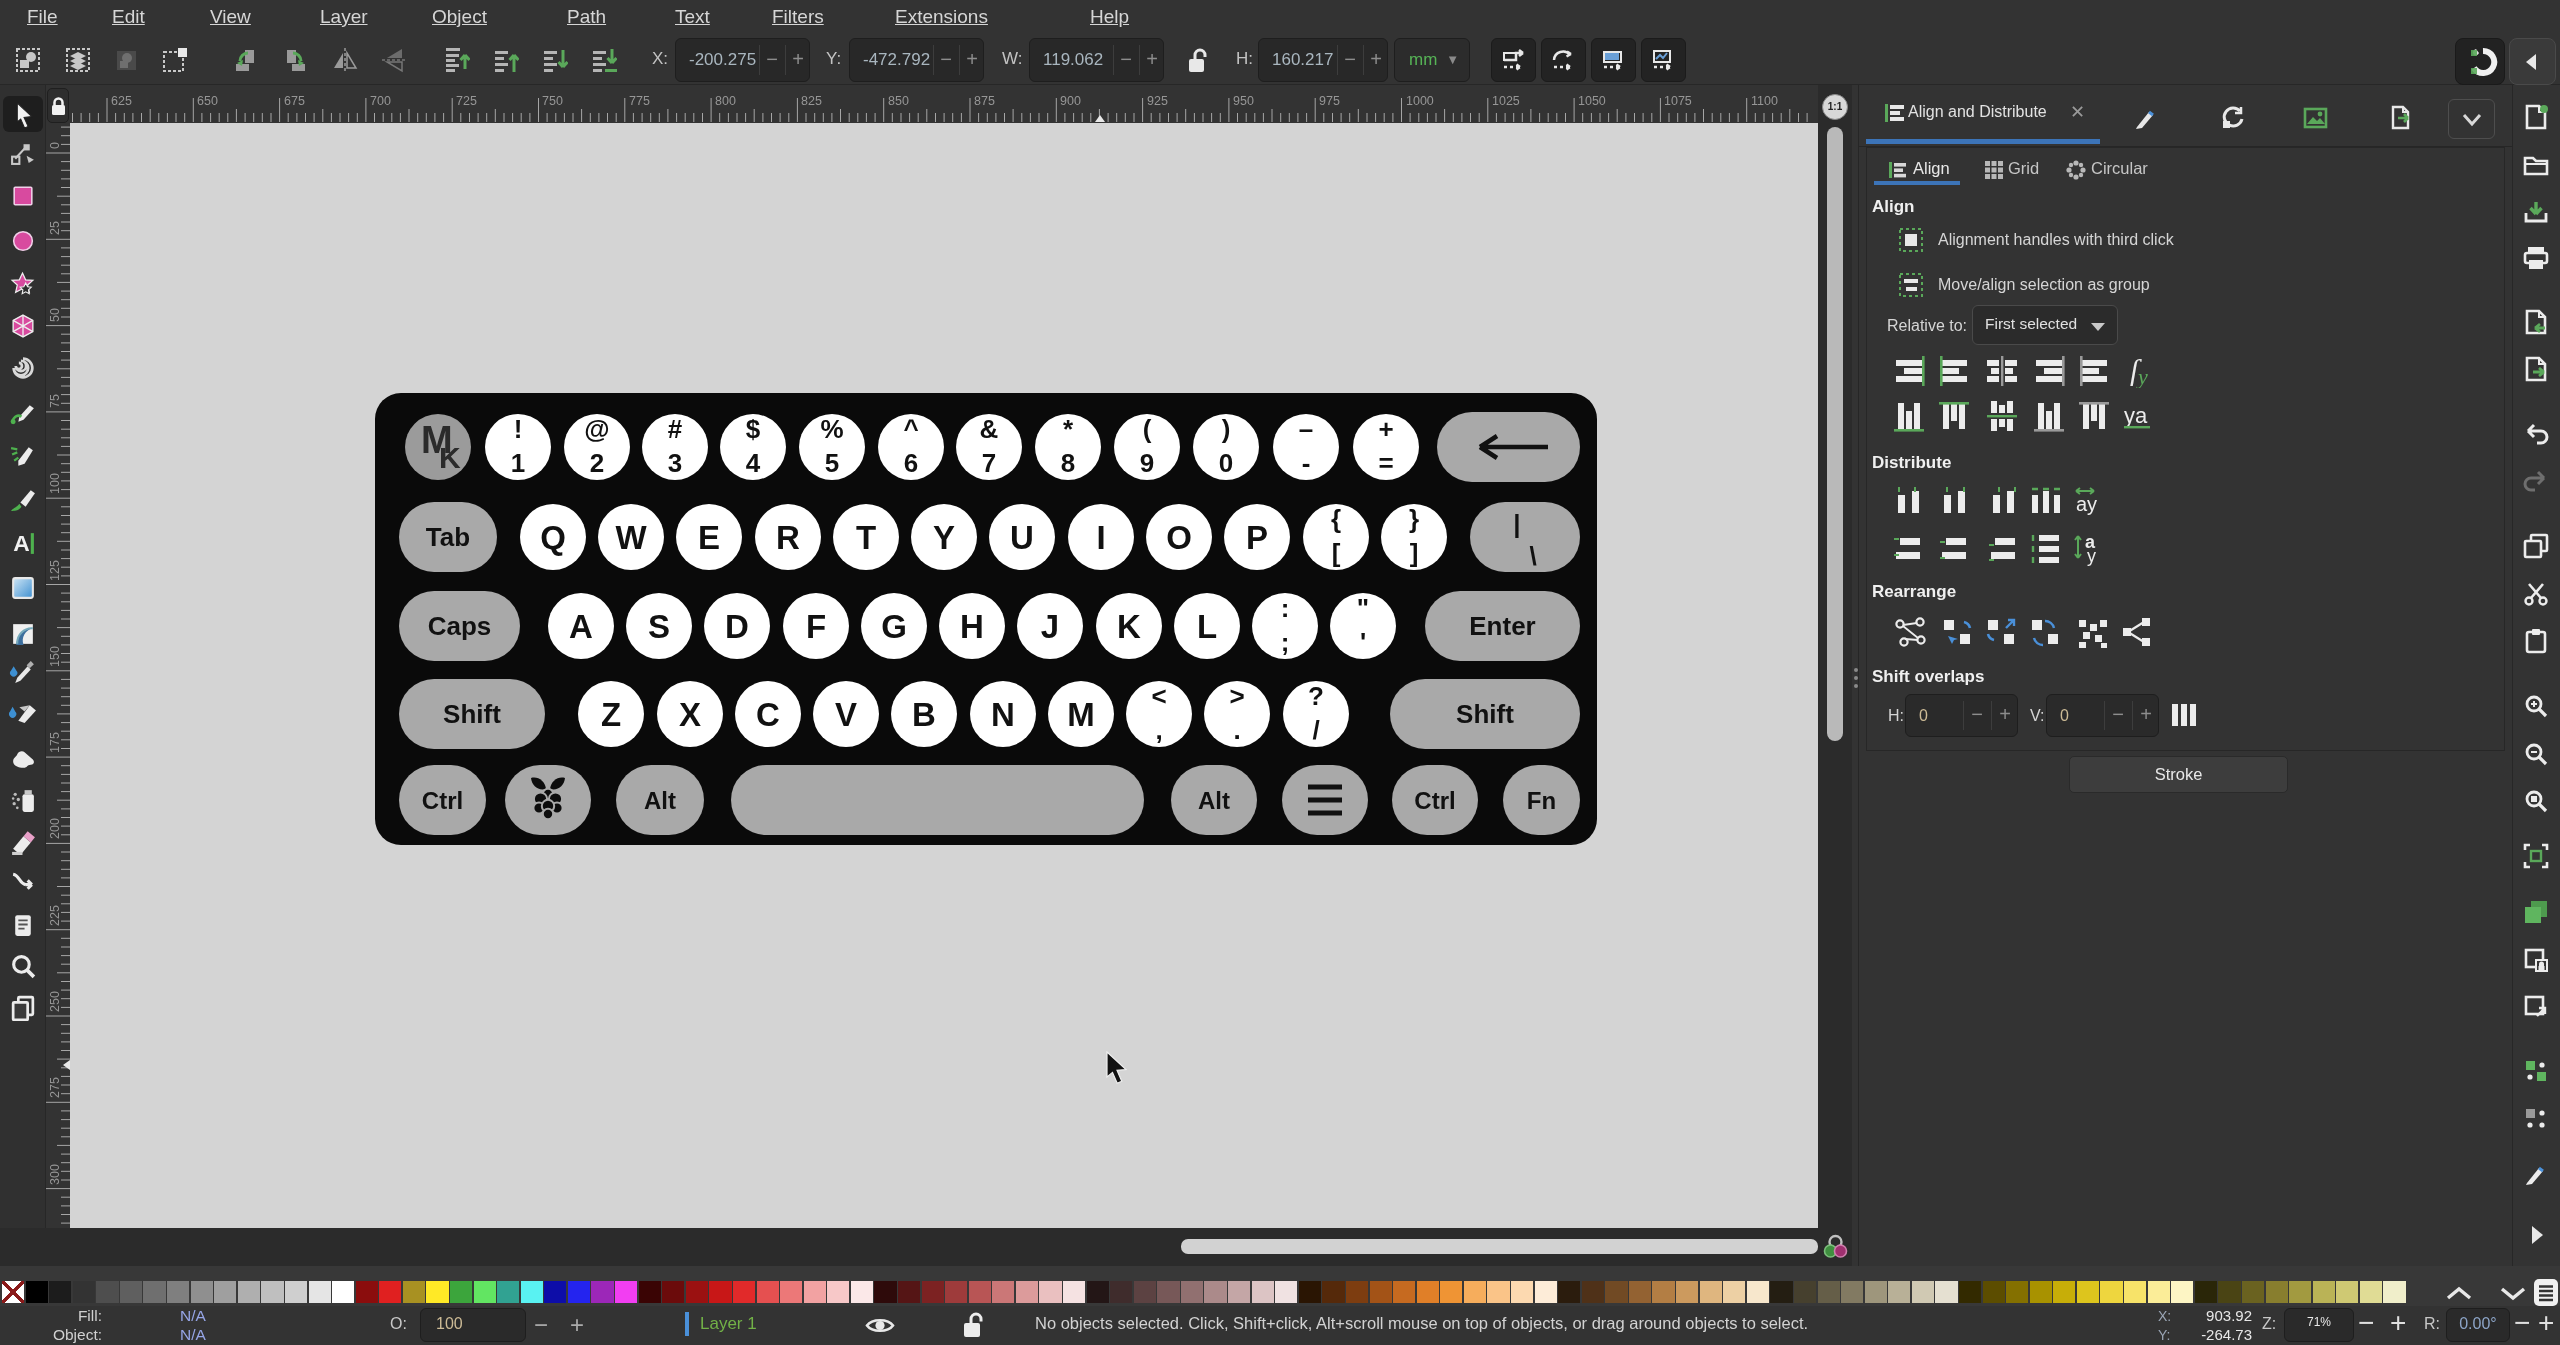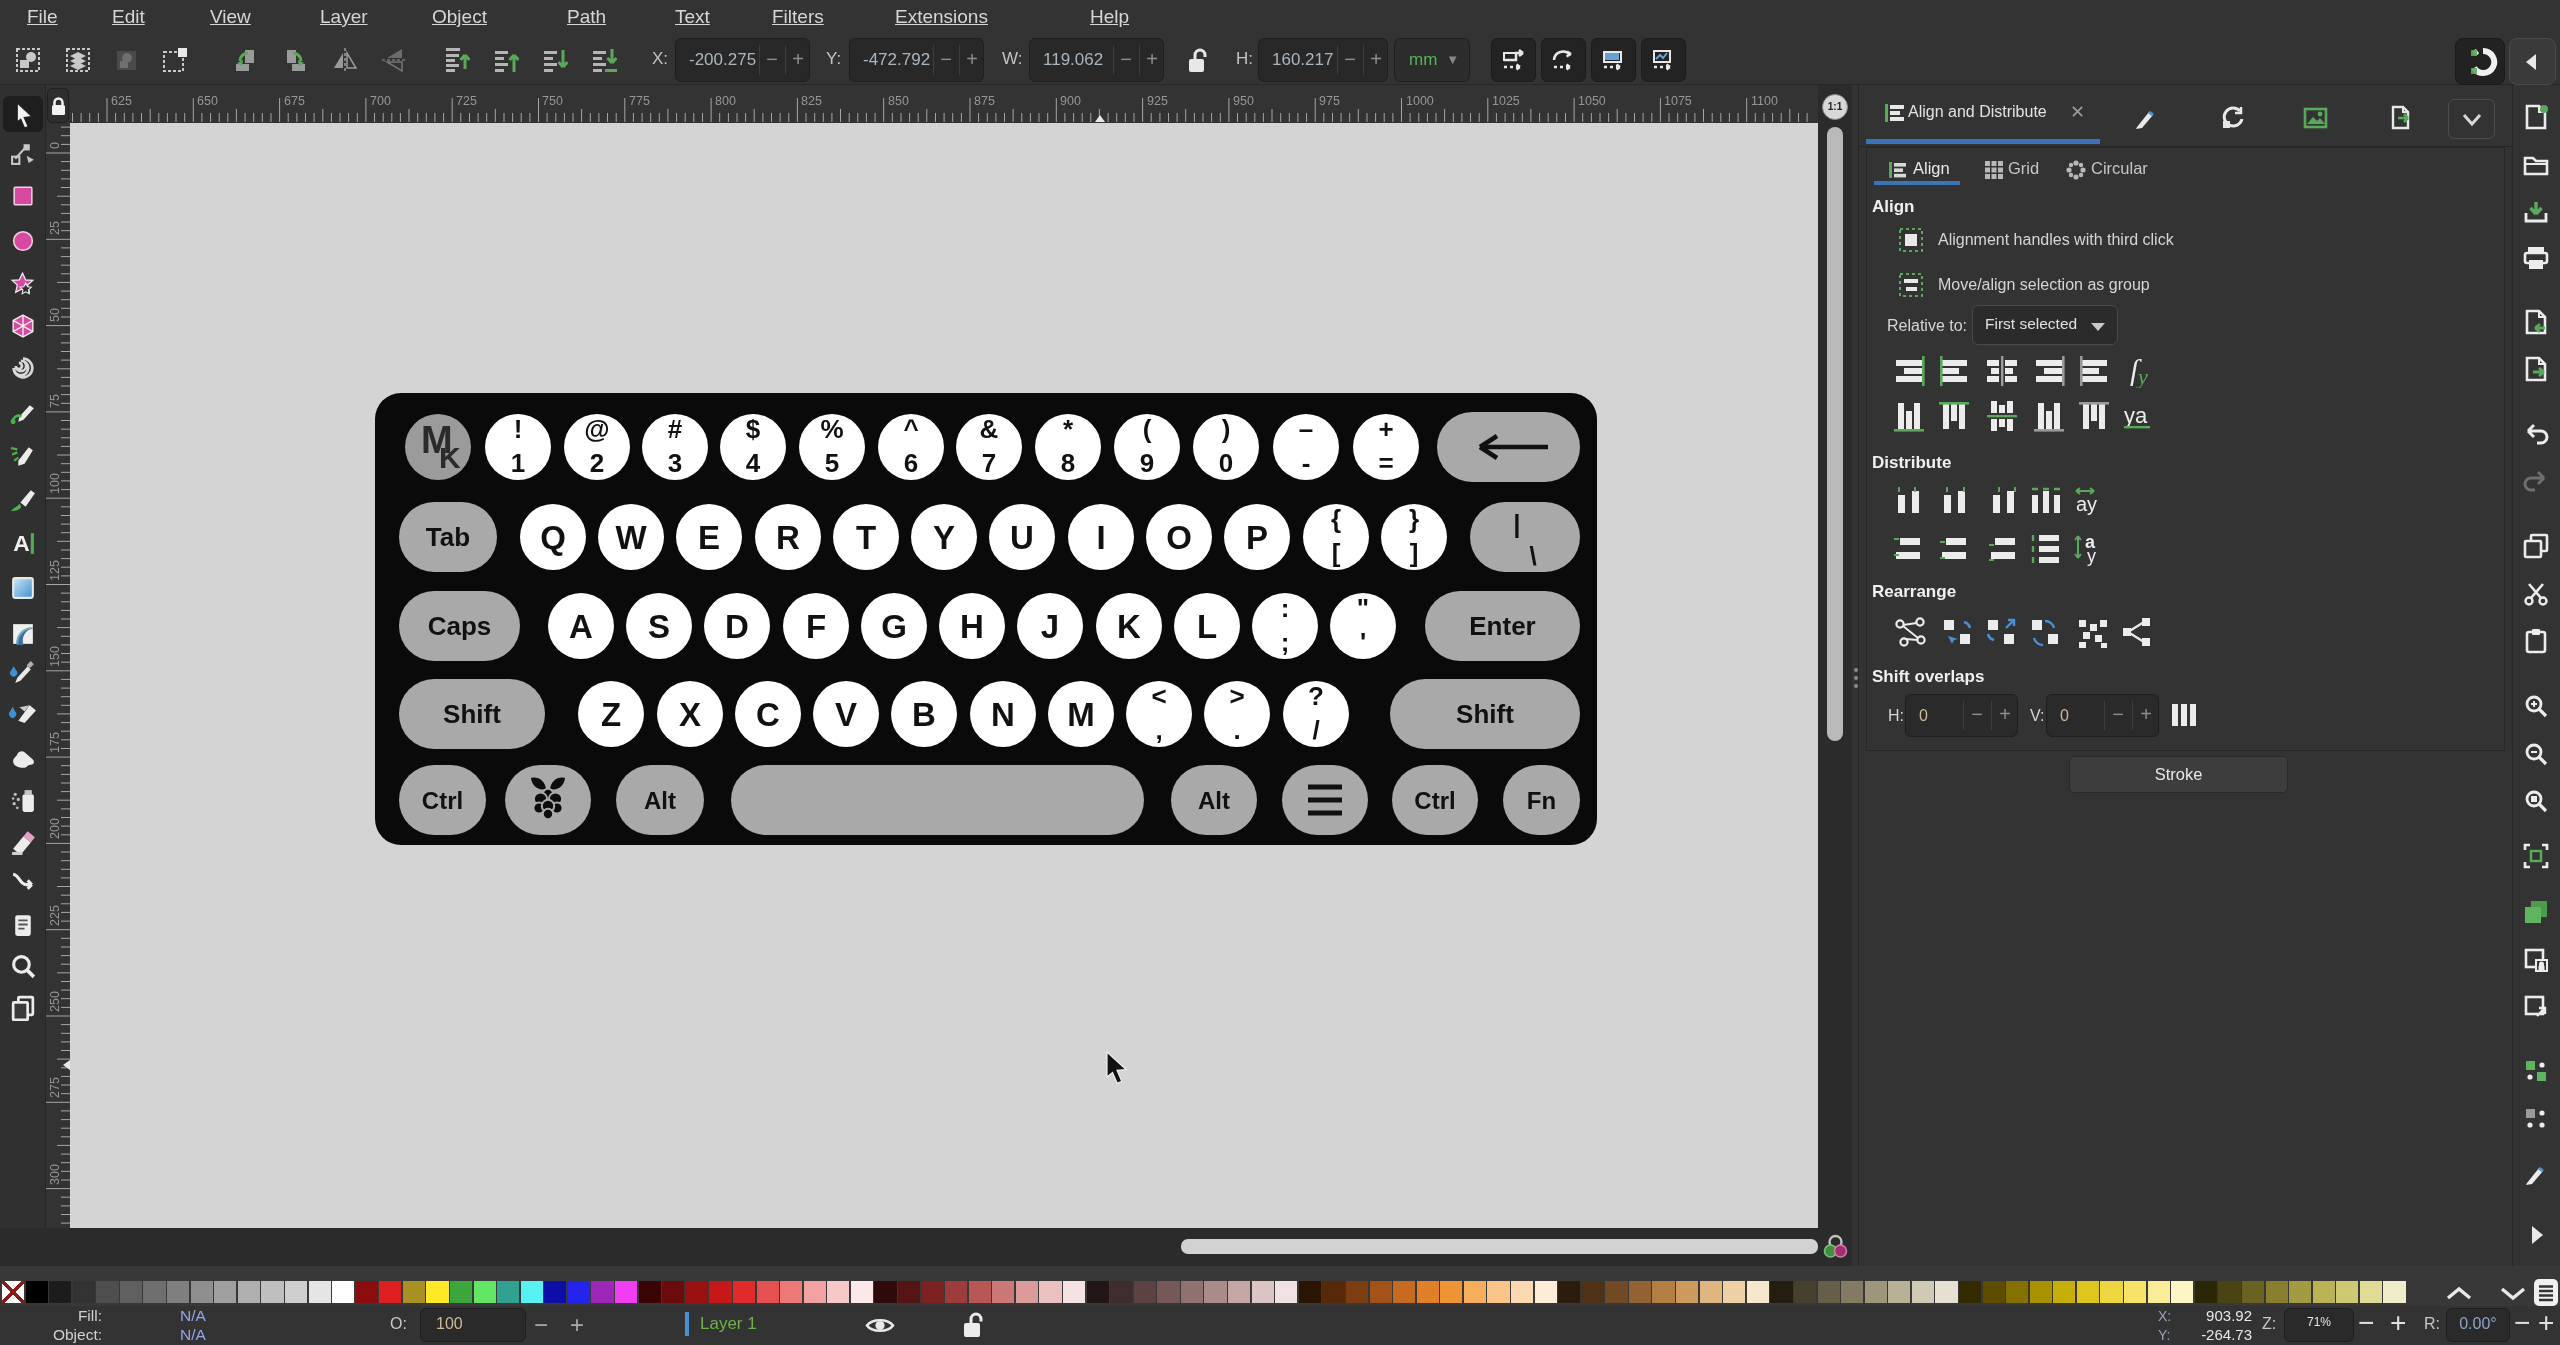--- a/index.html
+++ b/index.html
@@ -1350,20 +1350,21 @@
 <div class="abs" style="left:685px;top:1312px;width:4px;height:24px;background:#4a90d9"></div>
 <div class="abs" style="left:700px;top:1314px;color:#72b147;font-size:17px">Layer 1</div>
 <svg class="abs" style="left:864px;top:1313px" width="32" height="25" viewBox="0 0 32 25">
       <path d="M3 12.5 C8 5.5 24 5.5 29 12.5 C24 19.5 8 19.5 3 12.5 Z" fill="none" stroke="#e8e8e8" stroke-width="2.6"></path>
       <circle cx="16" cy="12.5" r="4.6" fill="#e8e8e8"></circle>
     </svg>
 <svg class="abs" style="left:962px;top:1311px" width="25" height="29" viewBox="0 0 25 29">
       <rect x="2" y="12" width="16" height="14" rx="2" fill="#ececec"></rect>
       <path d="M9 12 V8 a5 5 0 0 1 10 0 V10.5" fill="none" stroke="#ececec" stroke-width="3"></path>
     </svg>
+<div class="abs" style="left:1035px;top:1314px;color:#d2d2d2;font-size:16.5px">No objects selected. Click, Shift+click, Alt+scroll mouse on top of objects, or drag around objects to select.</div>
 <div class="abs" style="left:2158px;top:1308px;color:#9aa5b5;font-size:14px">X:</div>
 <div class="abs" style="left:2158px;top:1327px;color:#9aa5b5;font-size:14px">Y:</div>
 <div class="abs" style="left:2180px;top:1307px;width:72px;text-align:right;color:#e8e8e8;font-size:15px">903.92</div>
 <div class="abs" style="left:2180px;top:1326px;width:72px;text-align:right;color:#e8e8e8;font-size:15px">-264.73</div>
 <div class="abs" style="left:2262px;top:1315px;color:#c8c8c8;font-size:16px">Z:</div>
 <div class="abs" style="left:2284px;top:1308px;width:70px;height:34px;background:#2a2a2a;border:1px solid #1e1e1e;border-radius:6px"></div>
 <div class="abs" style="left:2284px;top:1315px;width:70px;text-align:center;color:#e8e8e8;font-size:12px">71%</div>
 <div class="abs" style="left:2358px;top:1307px;color:#e0e0e0;font-size:28px">−</div>
 <div class="abs" style="left:2390px;top:1307px;color:#e0e0e0;font-size:28px">+</div>
 <div class="abs" style="left:2424px;top:1315px;color:#c8c8c8;font-size:16px">R:</div>

